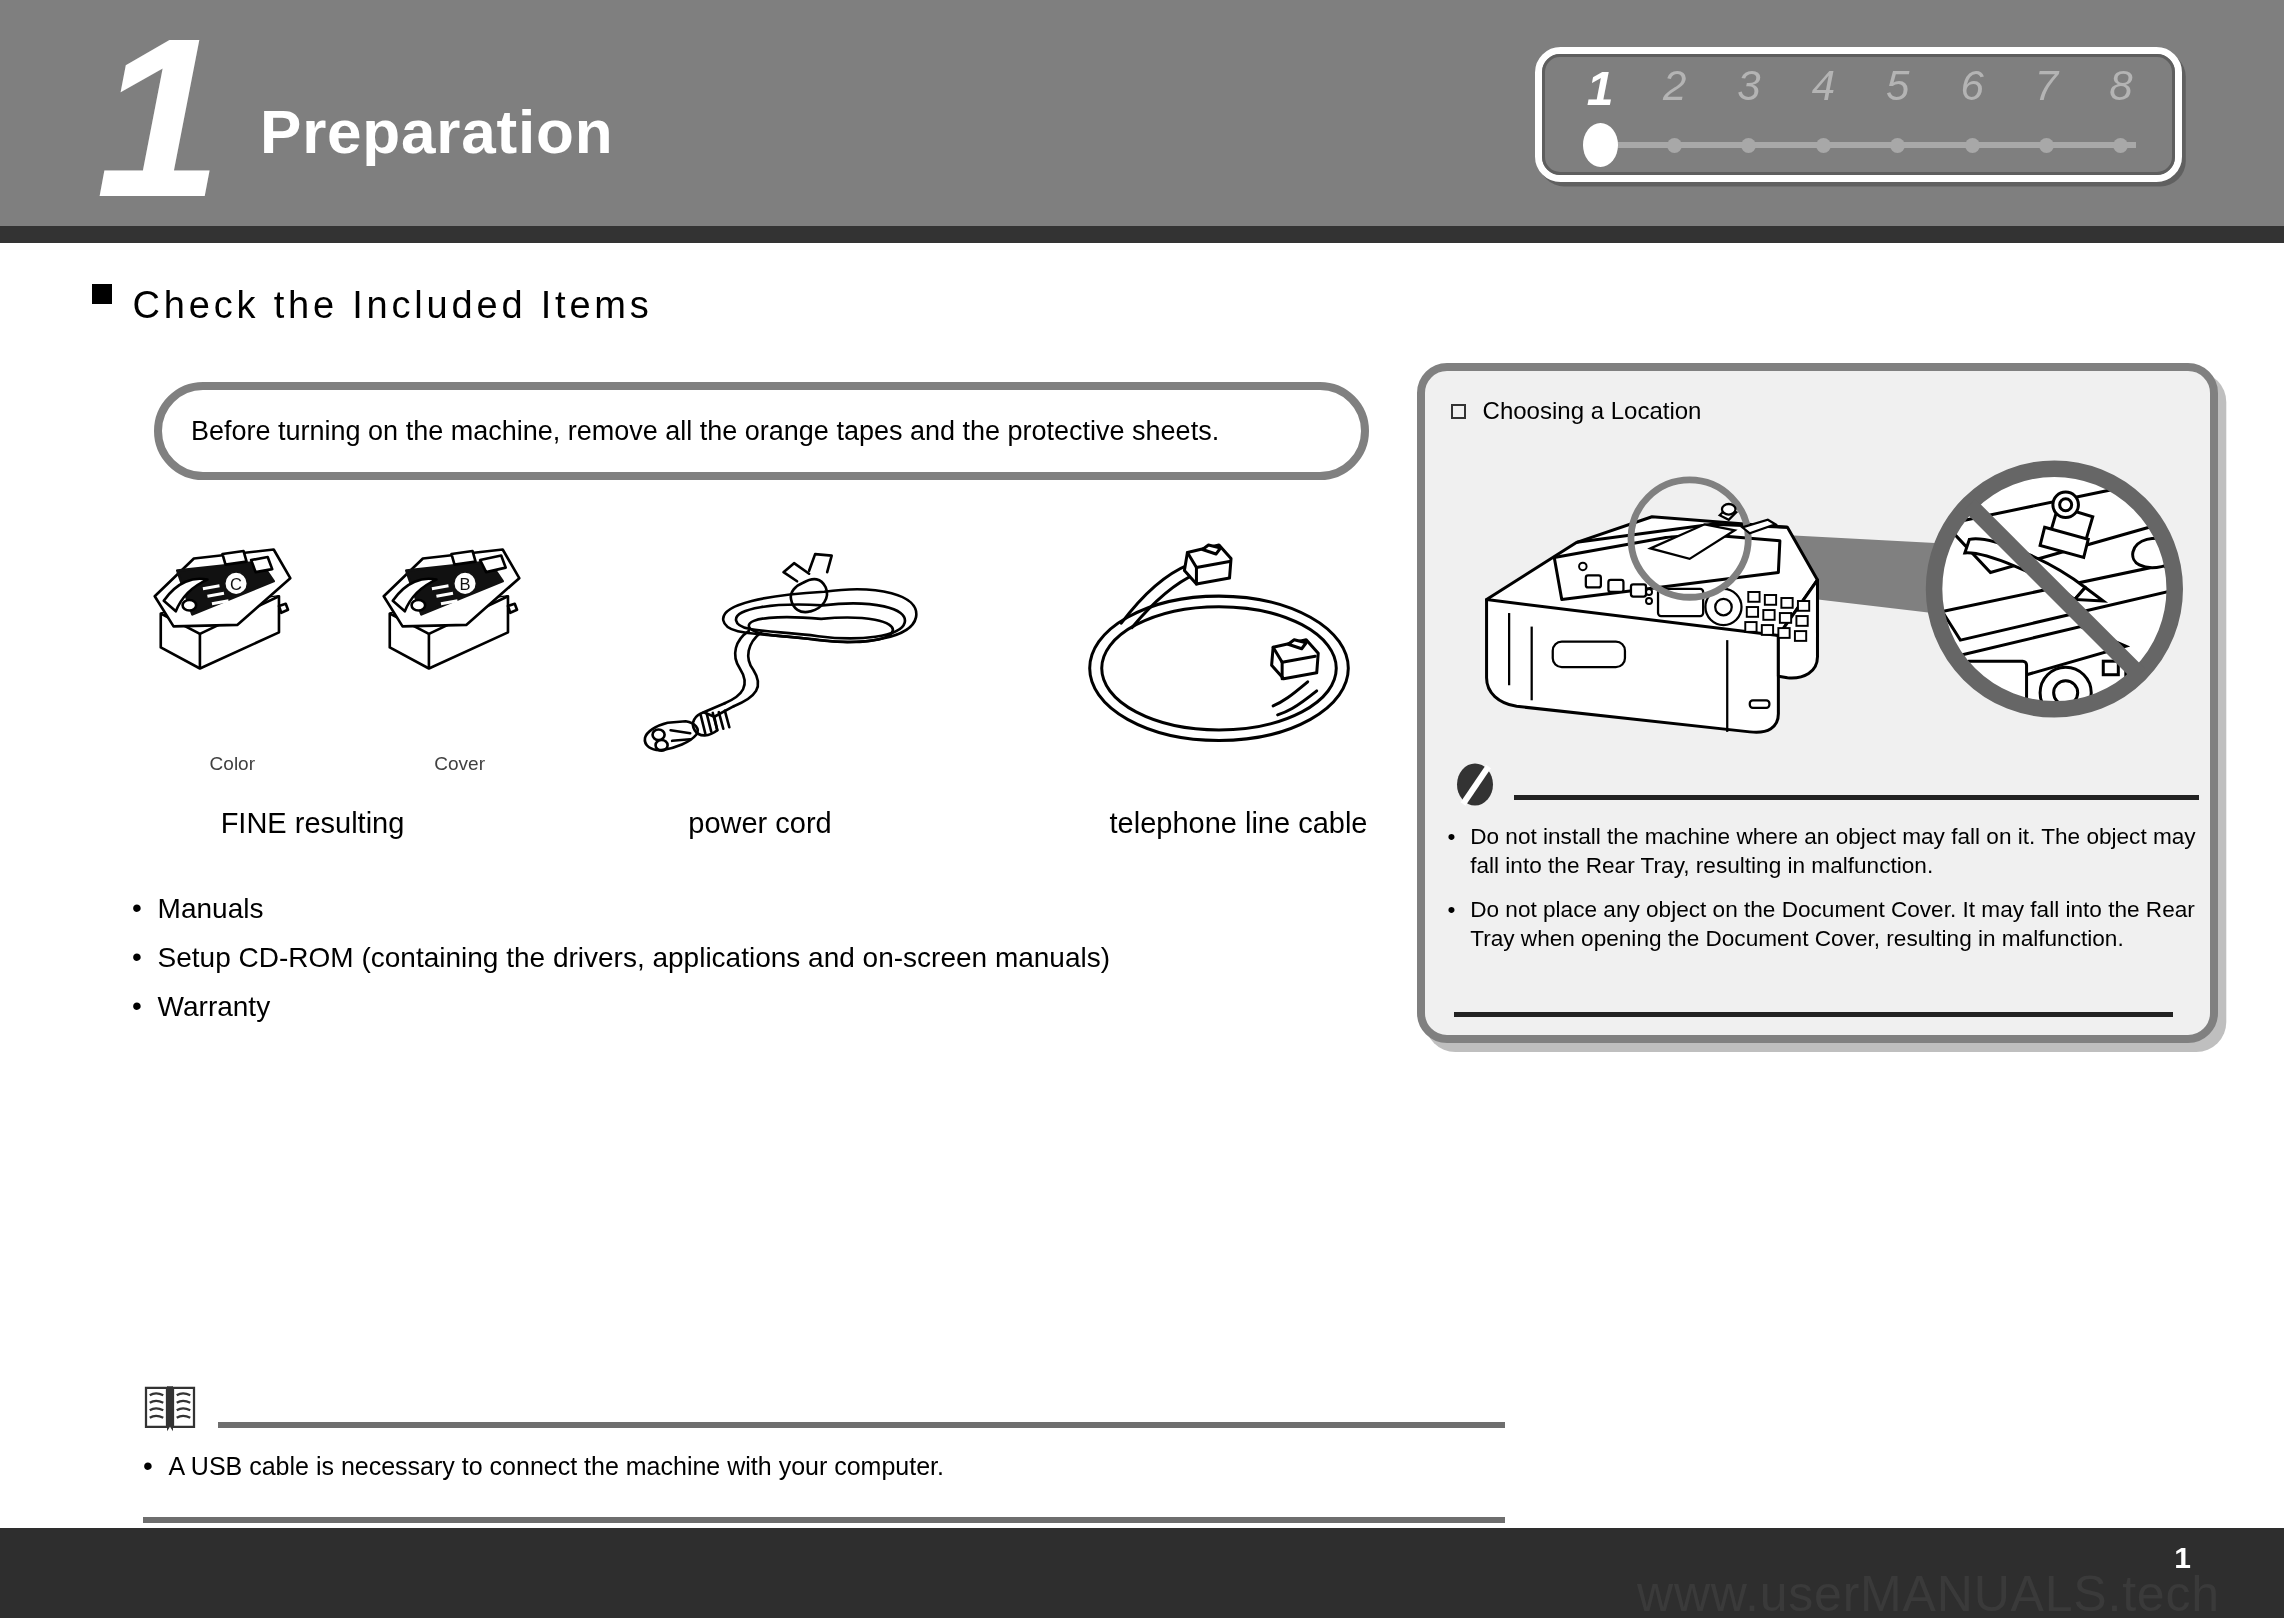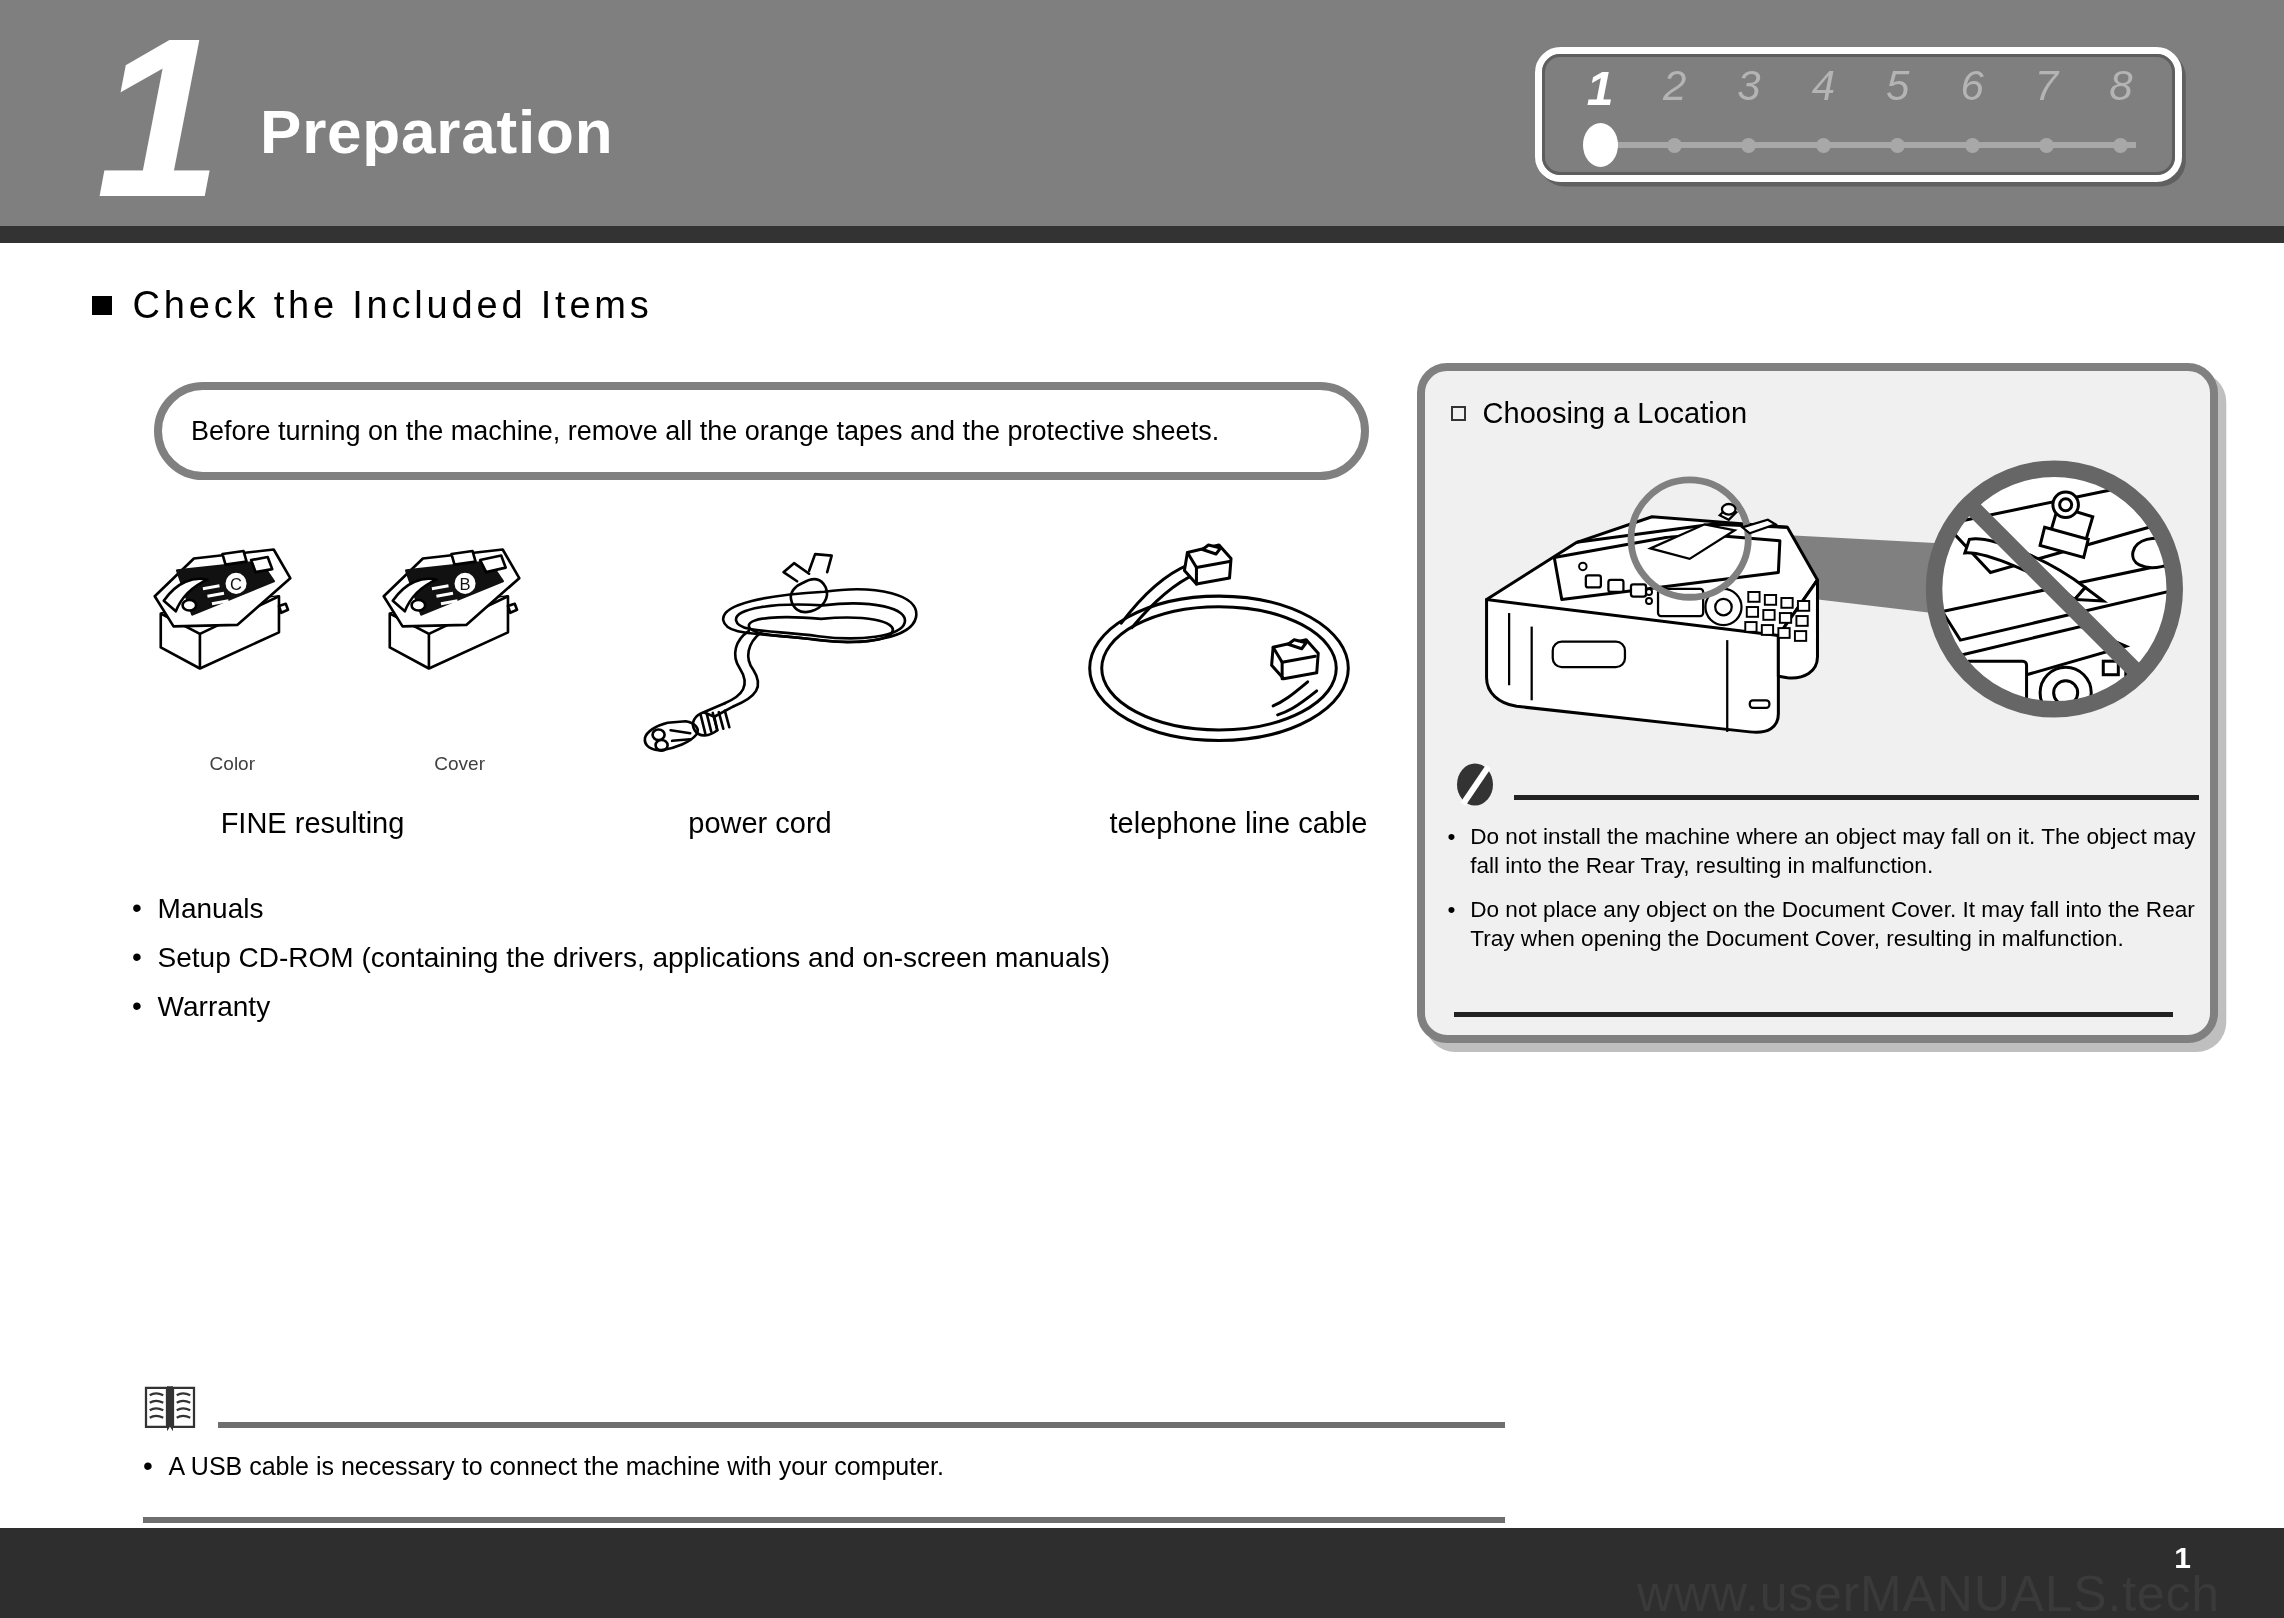--- a/index.html
+++ b/index.html
@@ -63,21 +63,21 @@
     position: absolute; left: 21px; top: 72px; width: 595px; height: 38px;
     display: flex; align-items: center;
   }
   .stepper-dot-wrap { flex: 1; display: flex; justify-content: center; align-items: center; }
   .stepper-dot { width: 15px; height: 15px; border-radius: 50%; background: #a8a8a8; }
   .stepper-dot.active { width: 35px; height: 44px; border-radius: 50%; background: #ffffff; }
 
   
   .section-title-row {
     position: absolute; left: 92px; top: 284px;
-    display: flex; align-items: center;
+    display: flex; 
   }
   .sq-bullet { width: 19.6px; height: 19.6px; background: #000; margin-right: 21px; }
   .section-title {
     font-size: 38px; color: #000; letter-spacing: 3.8px; font-weight: 400;
   }
 
   
   .notice-callout {
     position: absolute; left: 154px; top: 366px;
     width: 1215px; height: 98px;
@@ -136,21 +136,21 @@
     box-shadow: 8.3px 9px 0 rgba(128,128,128,0.5);
   }
   .loc-title-row {
     position: absolute; left: 26px; top: 26px;
     display: flex; align-items: center;
   }
   .loc-sq {
     width: 15px; height: 15px; border: 2.3px solid #333; margin-right: 16.6px;
     background: transparent;
   }
-  .loc-title { font-size: 29px; color: #000; }
+  .loc-title { font-size: 24px; color: #000; }
   .loc-illu { position: absolute; left: 39px; top: 81px; width: 722px; height: 286px; }
   .prohibit-icon-row { position: absolute; left: 29px; top: 391px; width: 745px; height: 39px; }
   .prohibit-glyph { position: absolute; left: 0; top: 0; width: 42px; height: 45px; }
   .prohibit-rule {
     position: absolute; left: 60px; top: 33px; width: 685px; height: 5.3px; background: #222;
   }
   .loc-bullets { position: absolute; left: 22.6px; top: 452px; width: 753px; }
   .loc-bullet {
     display: flex; align-items: flex-start;
     font-size: 22.6px; color: #000; margin-bottom: 15px; line-height: 1.28;

